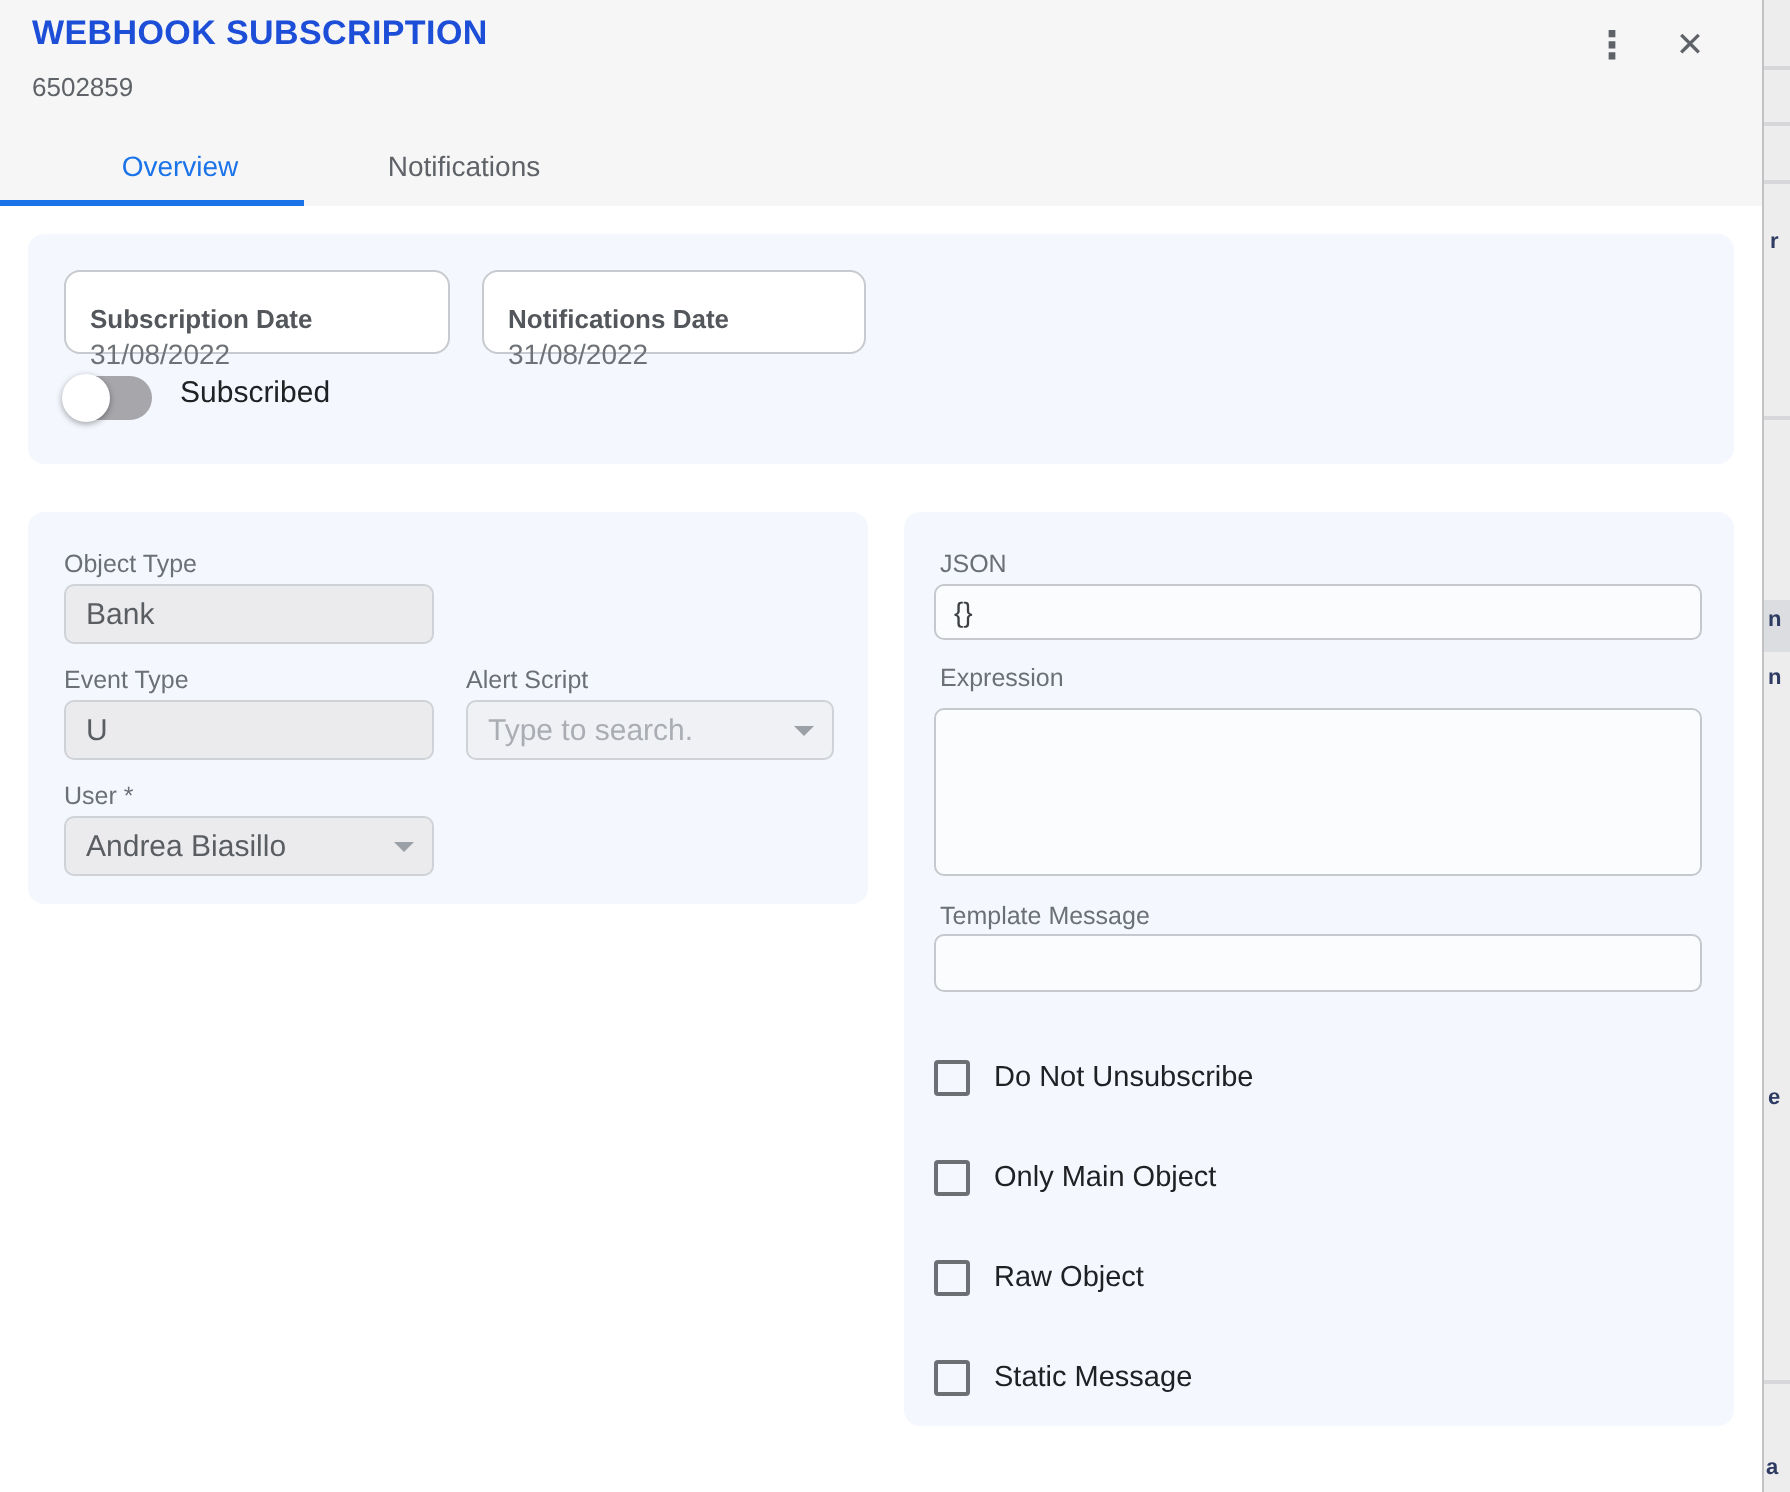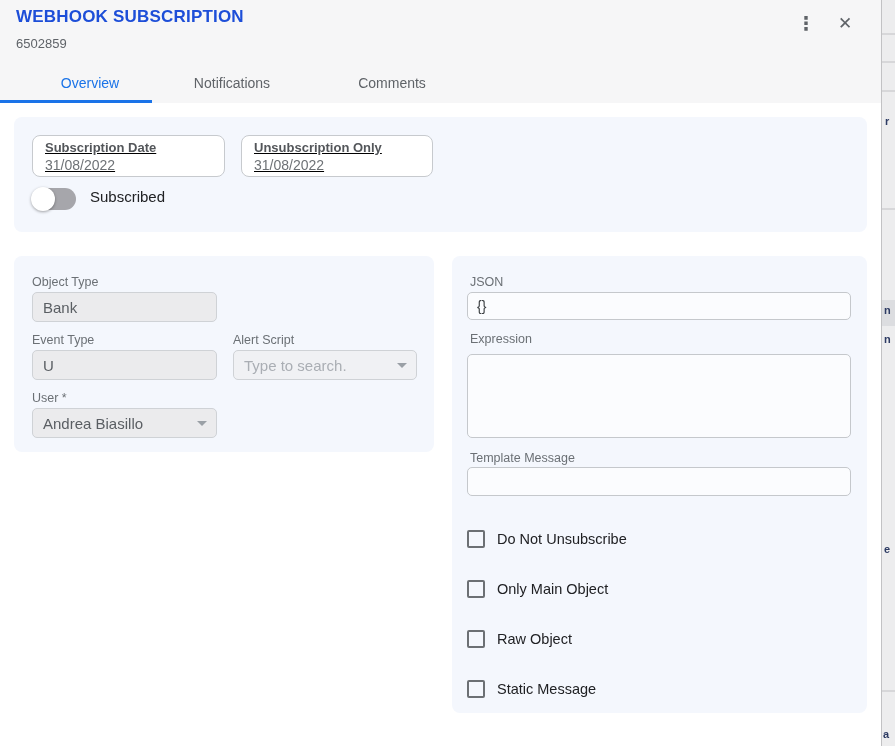--- a/index.html
+++ b/index.html
@@ -25,21 +25,21 @@
   .tab.t2 { width:160px; }
   .tab.active { color:#1a73e8; font-weight:500;padding-left:28px; }
   .tab.active .underline { position:absolute; left:0; bottom:0; width:100%; height:3px; background:#1a73e8; }
 
   .panel { position:absolute; background:#f4f7fd; border-radius:8px; }
   .panel-sub { left:14px; top:117px; width:853px; height:115px; }
   .panel-details { left:14px; top:256px; width:420px; height:196px; }
   .panel-message { left:452px; top:256px; width:415px; height:457px; }
 
   
-  .datebox { position:absolute; top:18px; height:42px; background:#fff; border:1px solid #c7cace; border-radius:8px; padding:4px 12px; cursor:pointer;text-decoration:underline; }
+  .datebox { position:absolute; top:18px; height:42px; background:#fff; border:1px solid #c7cace; border-radius:8px; padding:16px 12px; cursor:pointer; }
   .datebox.d1 { left:18px; width:193px; }
   .datebox.d2 { left:227px; width:192px; }
   .db-label { font-size:13px; font-weight:600; color:#53565a; line-height:15px; }
   .db-value { font-size:14px; color:#6e7276; margin-top:2px; }
 
   
   .toggle-row { position:absolute; left:18px; top:71px; display:flex; }
   .switch { position:relative; width:44px; height:22px; background:#a6a6ab; border-radius:11px; cursor:pointer; }
   .knob { position:absolute; left:-1px; top:-1px; width:24px; height:24px; background:#fff; border-radius:50%; box-shadow:0 1px 3px rgba(0,0,0,.35); }
   .toggle-label { margin-left:14px; font-size:15px; color:#202124; }
@@ -83,33 +83,30 @@
       <div class="icon-btn close">✕</div>
 
       <div class="tabs">
         <div class="tab t0 active">
           <span>Overview</span>
           <div class="underline"></div>
         </div>
         <div class="tab t1">
           <span>Notifications</span>
         </div>
-        <div class="tab t2">
-          <span>Comments</span>
-        </div>
       </div>
     </div>
 
     <section class="panel panel-sub">
       <div class="datebox d1">
         <div class="db-label">Subscription Date</div>
         <div class="db-value">31/08/2022</div>
       </div>
       <div class="datebox d2">
-        <div class="db-label">Unsubscription Only</div>
+        <div class="db-label">Notifications Date</div>
         <div class="db-value">31/08/2022</div>
       </div>
       <div class="toggle-row">
         <div class="switch">
           <div class="knob"></div>
         </div>
         <span class="toggle-label">Subscribed</span>
       </div>
     </section>
 

